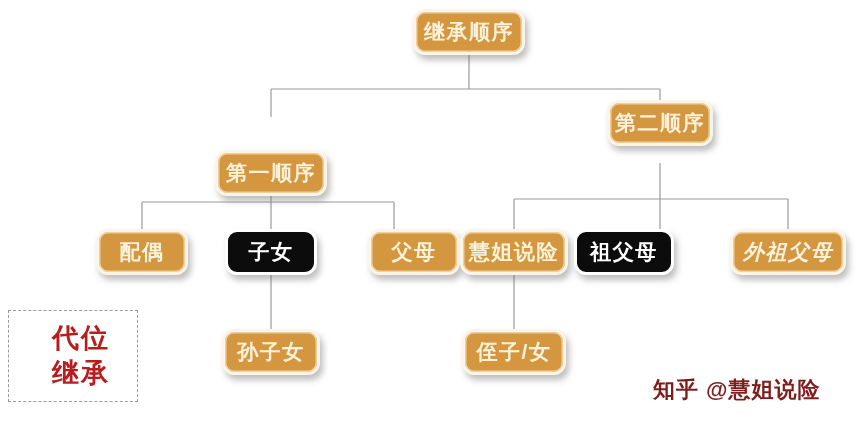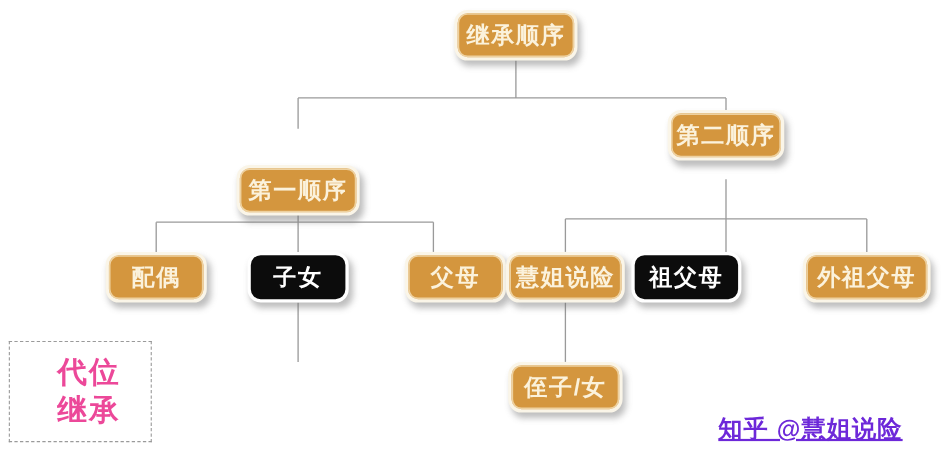--- a/index.html
+++ b/index.html
@@ -54,39 +54,38 @@
   .legend {
     position: absolute;
     z-index: 2;
     left: 8px;
     top: 310px;
     width: 130px;
     height: 92px;
     box-sizing: border-box;
     border: 1.5px dashed #9a9a9a;
     background: #ffffff;
-    color: #ec4899;
+    color: #b91c1c;
     font-size: 27px;
     font-weight: bold;
     line-height: 1.3;
     letter-spacing: 2px;
     padding: 10px 0 0 16px;
     white-space: pre-line;
   }
   .watermark {
     position: absolute;
     z-index: 2;
     left: 653px;
     top: 375px;
-    color: #6d28d9;
+    color: #7f1d1d;
     font-size: 22px;
     font-weight: bold;
     letter-spacing: 1px;
     white-space: nowrap;
-    text-decoration: underline;
   }
 </style>
 </head>
 <body>
 
 <div class="stage">
 
   <svg class="connectors" viewBox="0 0 865 421" xmlns="http://www.w3.org/2000/svg">
     <line x1="469" y1="55" x2="469" y2="89"></line>
     <line x1="271" y1="89" x2="660" y2="89"></line>
@@ -113,22 +112,23 @@
   <div class="node black" style="left:225px; top:229px; width:92px;">子女</div>
 
   <div class="node" style="left:96px; top:229px; width:92px;">配偶</div>
 
   <div class="node" style="left:348px; top:229px; width:92px;margin-left:20px;">父母</div>
 
   <div class="node" style="left:460px; top:229px; width:108px;">慧姐说险</div>
 
   <div class="node black" style="left:574px; top:229px; width:100px;">祖父母</div>
 
-  <div class="node" style="left:730px; top:229px; width:116px;">外祖父母</div>
+  <div class="node" style="left:730px; top:229px; width:116px;font-style:italic;">外祖父母</div>
 
+  <div class="node" style="left:222px; top:329px; width:98px;">孙子女</div>
 
   <div class="node" style="left:462px; top:329px; width:104px;">侄子/女</div>
 
   <div class="legend">代位
 继承</div>
 
   <div class="watermark">知乎 @慧姐说险</div>
 
 </div>
 

